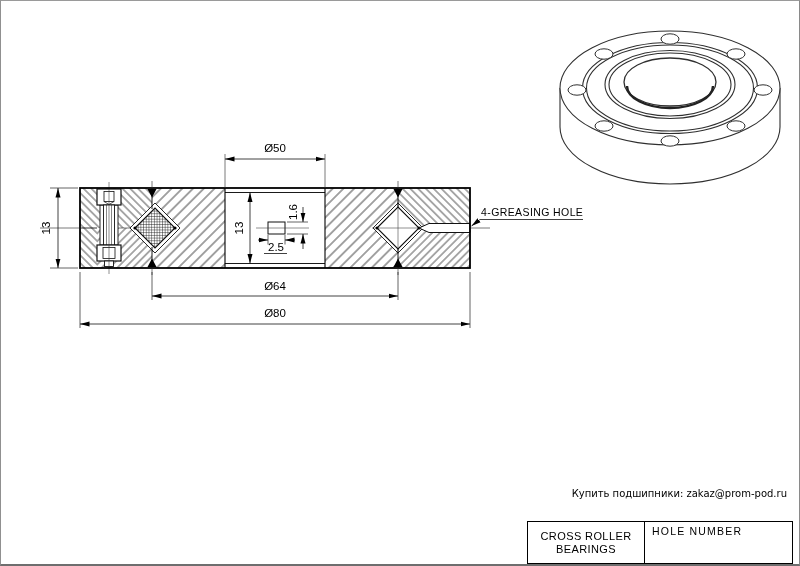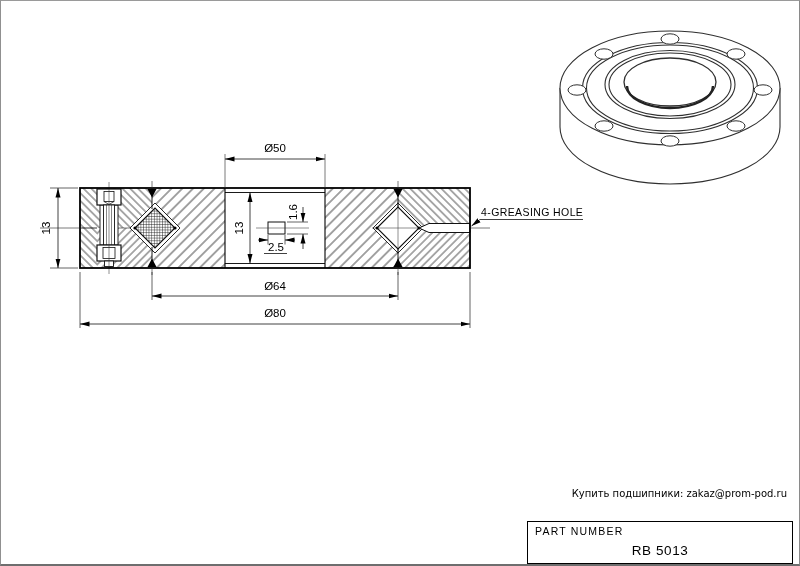--- a/index.html
+++ b/index.html
@@ -198,17 +198,20 @@
     <ellipse cx="670" cy="84.5" rx="61" ry="31.5"></ellipse>
 
     <ellipse cx="670" cy="82" rx="46" ry="24" stroke-width="1.3"></ellipse>
     <path d="M627,86 A43,22 0 0 0 713,86" stroke-width="2.4" stroke="#222"></path>
   </g>
 </svg>
 
 <div class="promo">Купить подшипники: zakaz@prom-pod.ru</div>
 
 <div class="tblock">
+  <div class="tcell1">
+    <span>CROSS ROLLER</span>
+    <span>BEARINGS</span>
+  </div>
   <div class="tcell2">
-    <div class="tc2-label">PART  NUMBER</div>
-    <div class="tc2-value">RB 5013</div>
+    <div class="tc2-label">HOLE  NUMBER</div>
   </div>
 </div>
 
 </body></html>

